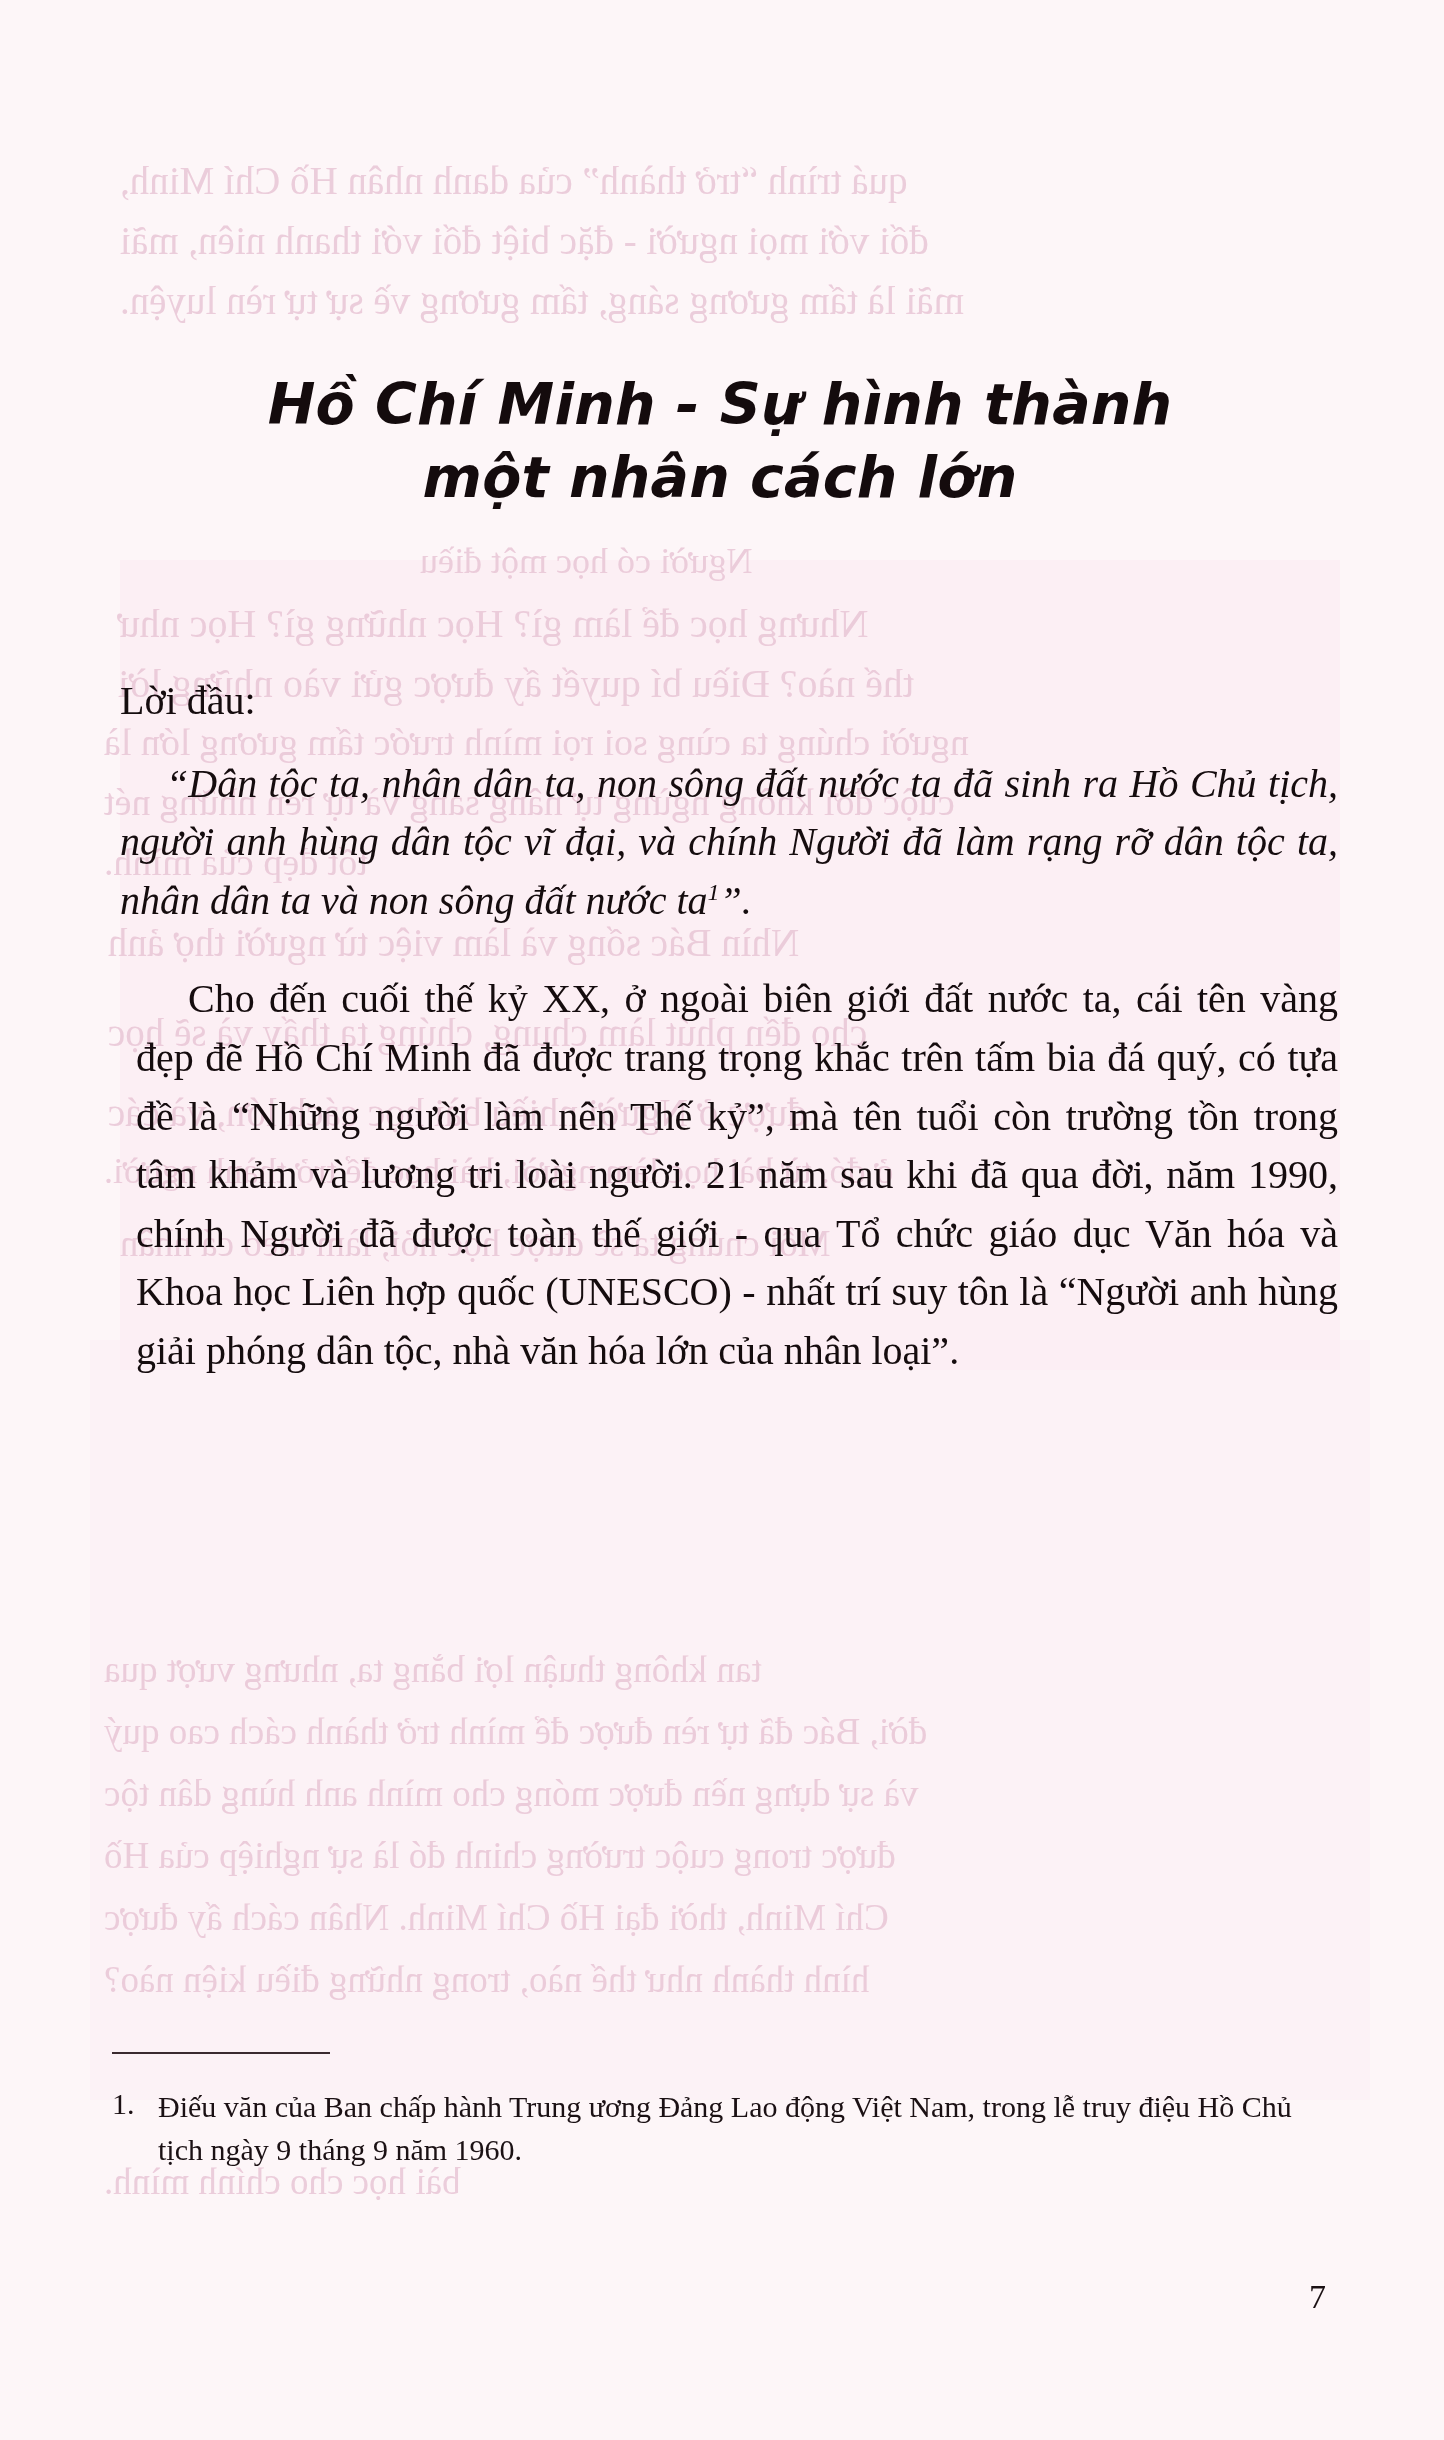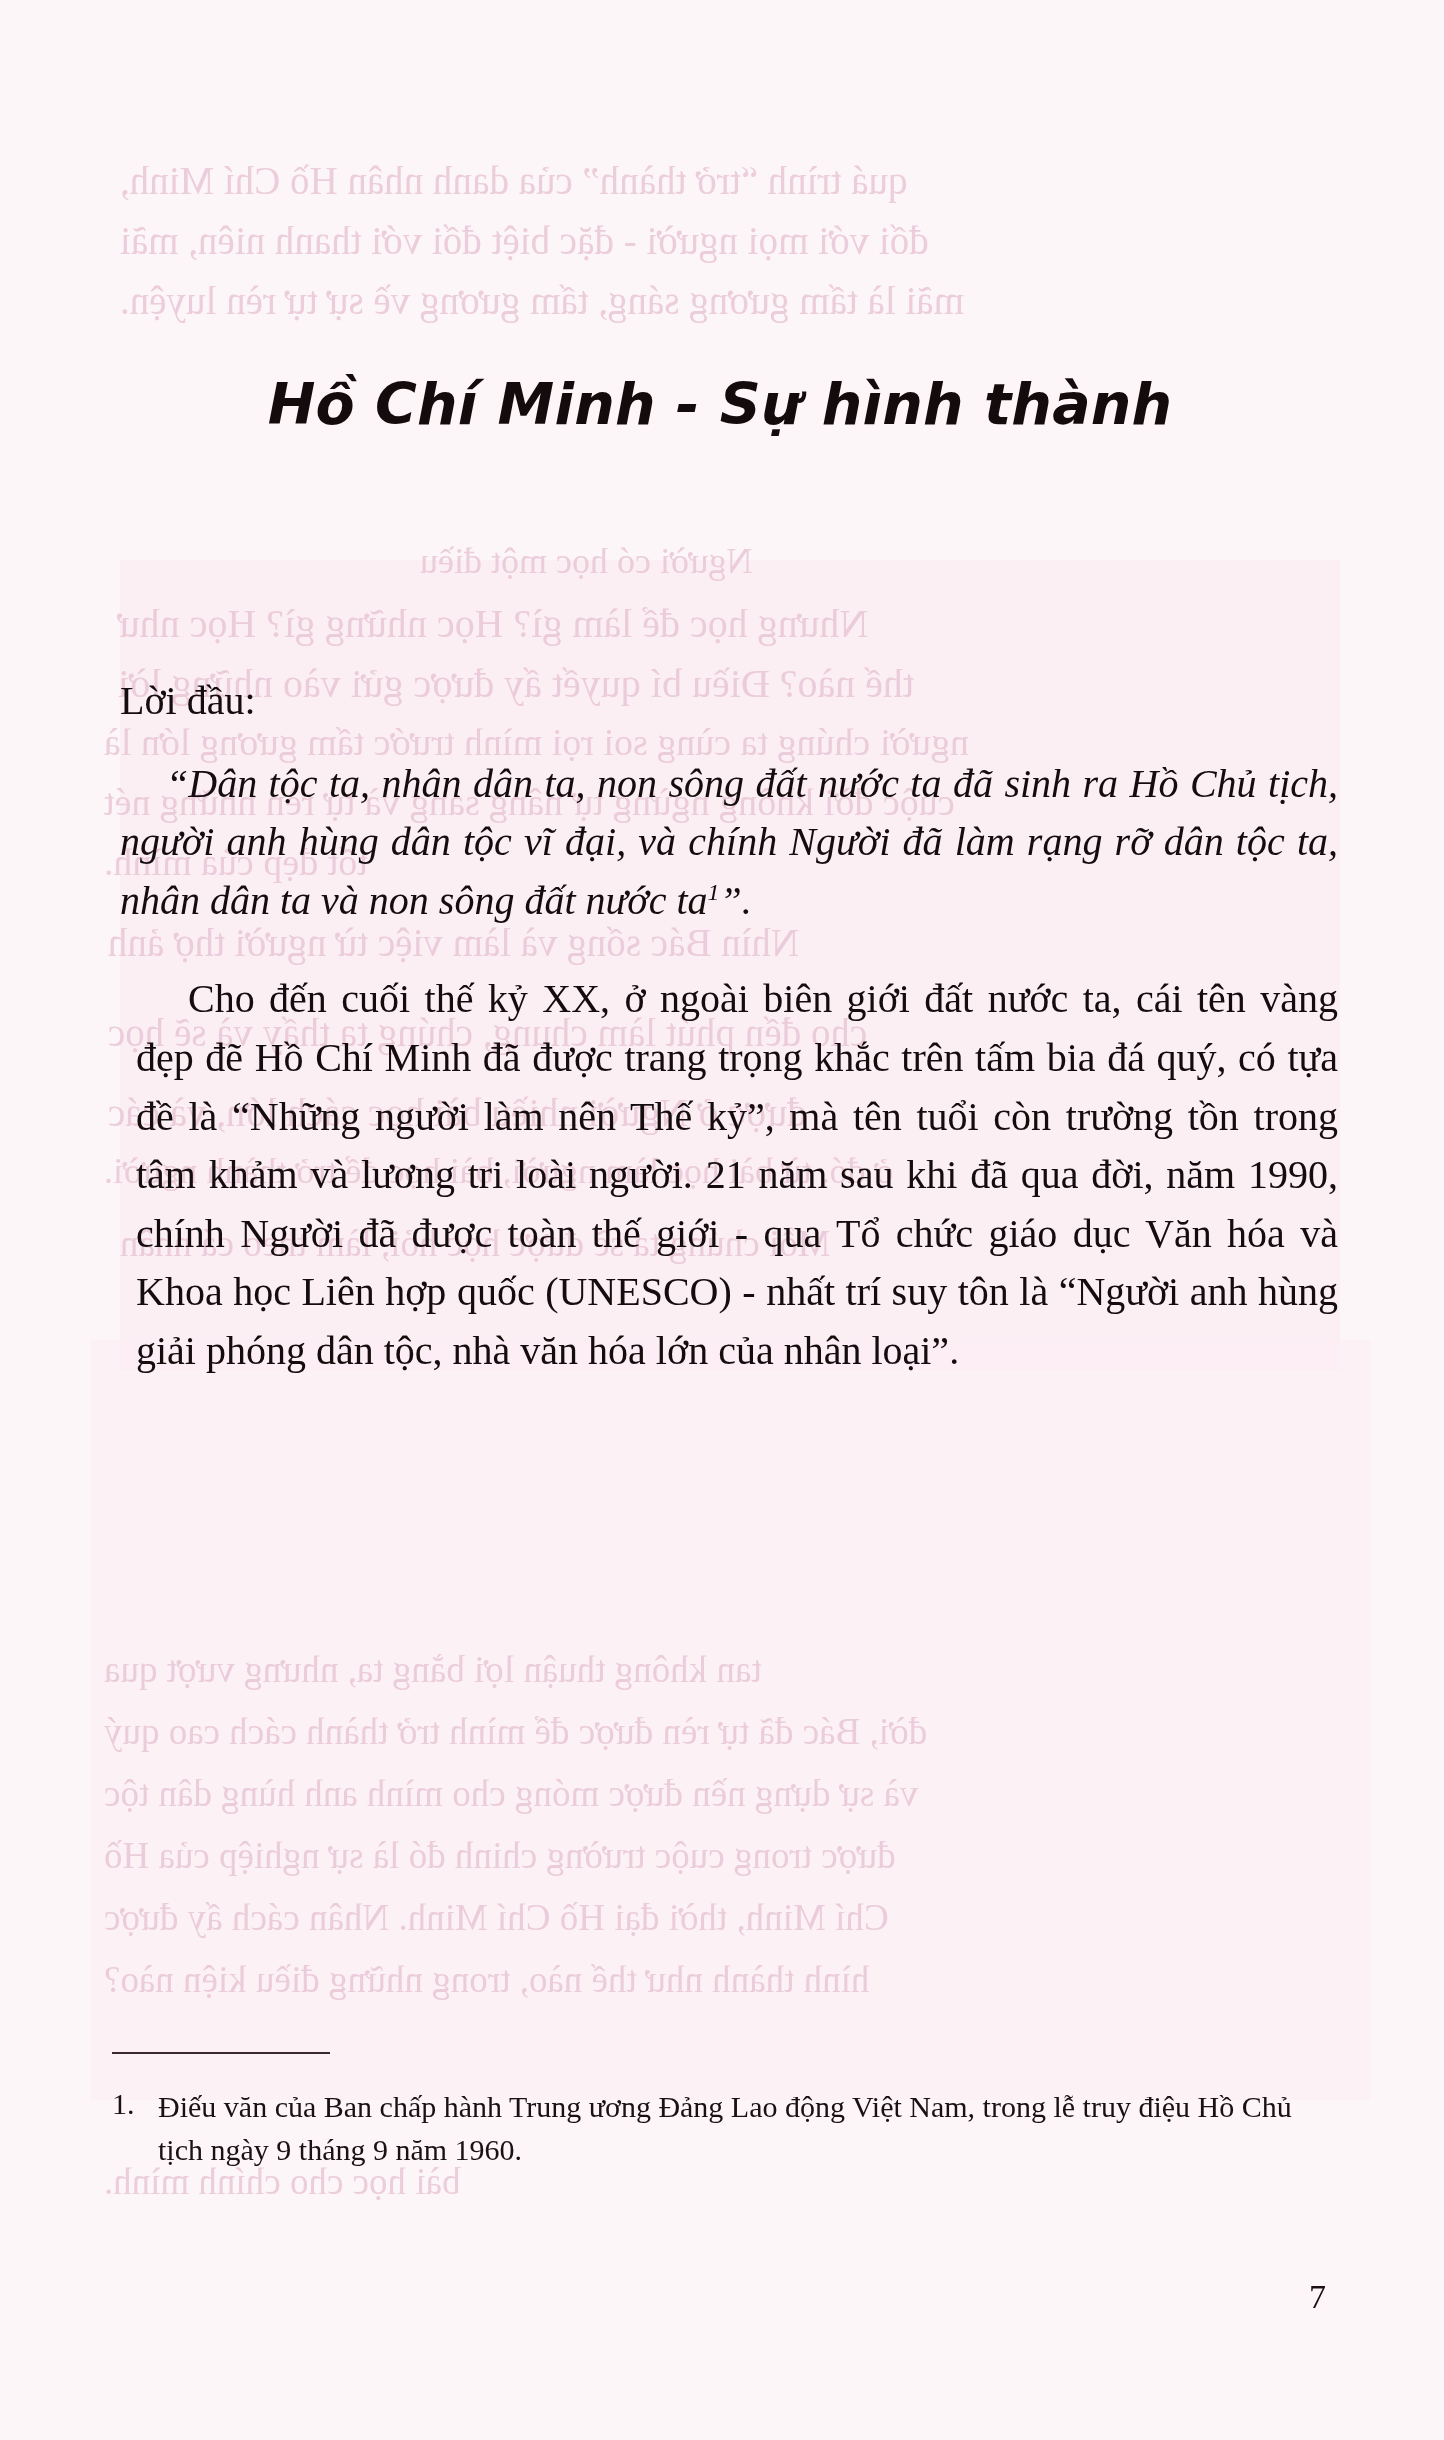--- a/index.html
+++ b/index.html
@@ -150,20 +150,21 @@
   <div class="ghost" style="left:104px; top:1772px; font-size:37px;">và sự dựng nền được móng cho mình anh hùng dân tộc</div>
   <div class="ghost" style="left:104px; top:1834px; font-size:37px;">được trong cuộc trường chinh đó là sự nghiệp của Hồ</div>
   <div class="ghost" style="left:104px; top:1896px; font-size:37px;">Chí Minh, thời đại Hồ Chí Minh. Nhân cách ấy được</div>
   <div class="ghost" style="left:104px; top:1958px; font-size:37px;">hình thành như thế nào, trong những điều kiện nào?</div>
   <div class="ghost" style="left:104px; top:2160px; font-size:37px;">bài học cho chính mình.</div>
 
   <div class="content">
 
     <h1 class="title">
       <span>Hồ Chí Minh - Sự hình thành</span>
+      <span class="l2">một nhân cách lớn</span>
     </h1>
 
     <div class="body">
 
       <p class="para lead">Lời đầu:</p>
 
       <p class="para quote"><span>“Dân tộc ta, nhân dân ta, non sông đất nước ta đã sinh ra Hồ Chủ tịch, người anh hùng dân tộc vĩ đại, và chính Người đã làm rạng rỡ dân tộc ta, nhân dân ta và non sông đất nước ta</span><sup class="fn">1</sup><span>”.</span></p>
 
       <p class="para indent">Cho đến cuối thế kỷ XX, ở ngoài biên giới đất nước ta, cái tên vàng đẹp đẽ Hồ Chí Minh đã được trang trọng khắc trên tấm bia đá quý, có tựa đề là “Những người làm nên Thế kỷ”, mà tên tuổi còn trường tồn trong tâm khảm và lương tri loài người. 21 năm sau khi đã qua đời, năm 1990, chính Người đã được toàn thế giới - qua Tổ chức giáo dục Văn hóa và Khoa học Liên hợp quốc (UNESCO) - nhất trí suy tôn là “Người anh hùng giải phóng dân tộc, nhà văn hóa lớn của nhân loại”.</p>
 

